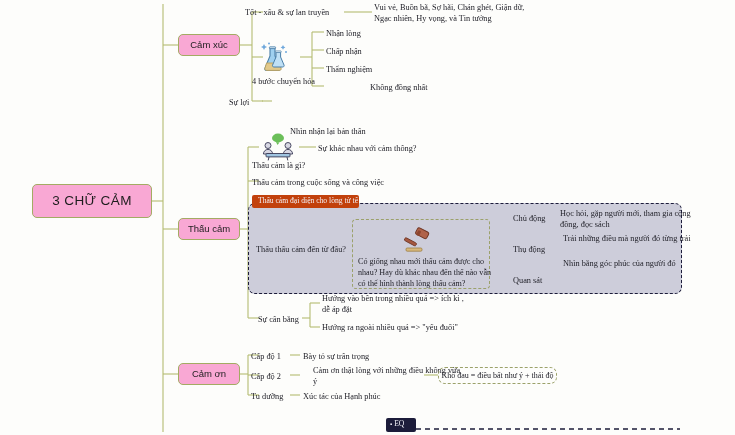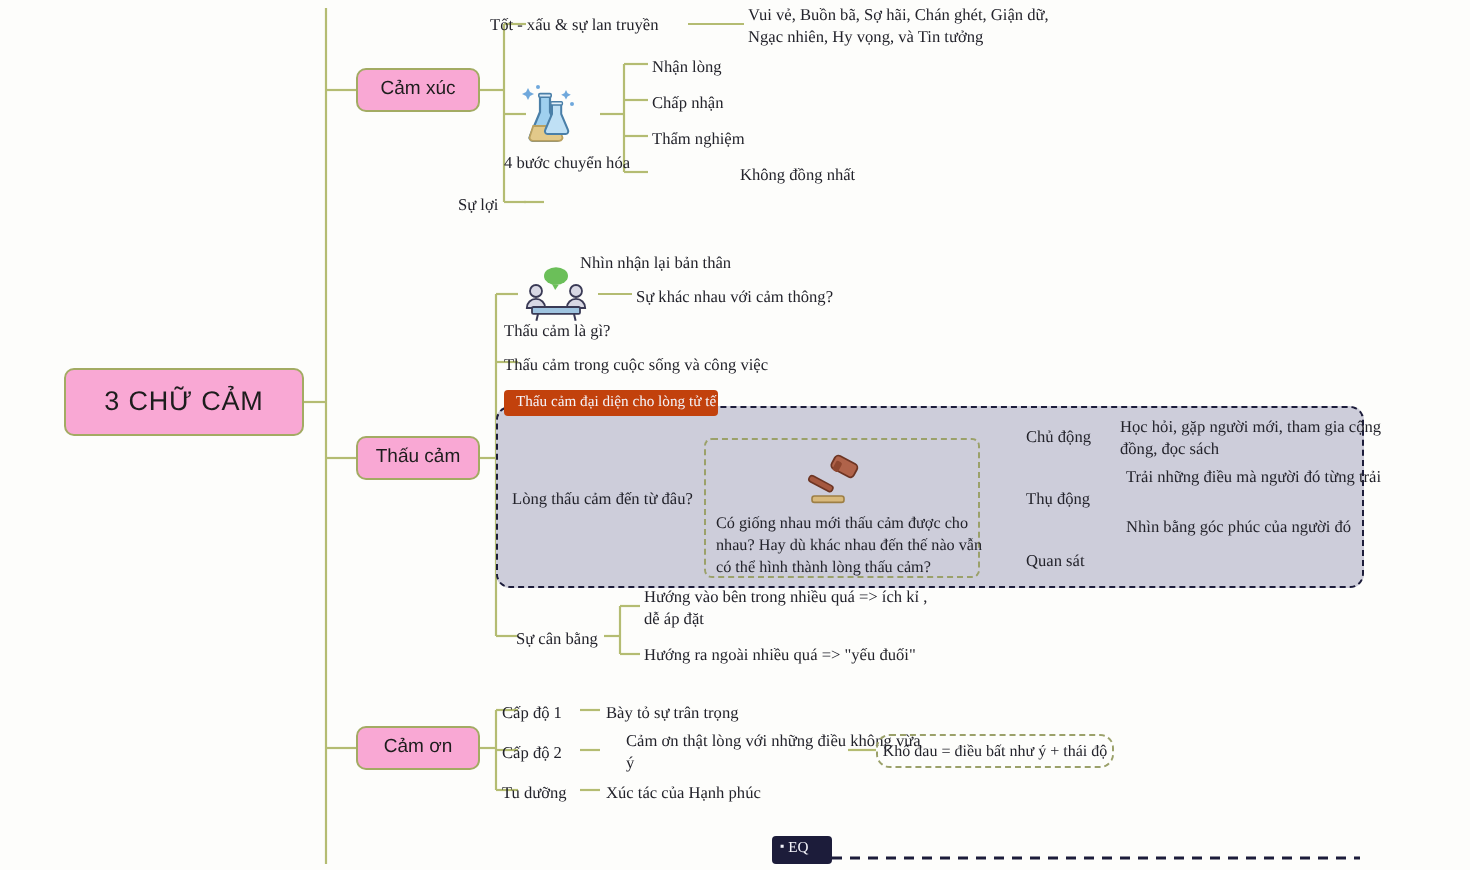--- a/index.html
+++ b/index.html
@@ -248,21 +248,21 @@
   <div class="lbl" style="left:318px; top:143px;">Sự khác nhau với cảm thông?</div>
   <div class="lbl" style="left:252px; top:160px;">Thấu cảm là gì?</div>
   <div class="lbl" style="left:252px; top:177px;">Thấu cảm trong cuộc sống và công việc</div>
 
   <div class="badge" style="left:252px; top:195px;">
     <span>Thấu cảm đại diện cho lòng tử tế</span>
   </div>
 
   <div id="empathy-box"></div>
 
-  <div class="lbl" style="left:256px; top:244px; z-index:5;">Lòng thấu cảm đến từ đâu?</div>
+  <div class="lbl" style="left:256px; top:244px; z-index:5;">Thấu thấu cảm đến từ đâu?</div>
 
   <div id="gavel-box"></div>
   <div class="icon" id="icon-gavel">
     <svg viewBox="0 0 34 28" width="34" height="28" xmlns="http://www.w3.org/2000/svg">
 
       <rect x="4" y="14" width="13" height="3.2" rx="1.4" fill="#a5583f" stroke="#6d3523" stroke-width=".8" transform="rotate(28 10 15.6)"></rect>
 
       <rect x="16" y="3.5" width="12.5" height="7.2" rx="2" fill="#b0634a" stroke="#6d3523" stroke-width=".9" transform="rotate(28 22 7)"></rect>
       <rect x="17" y="4.5" width="3.2" height="5.4" rx="1" fill="#8d462f" transform="rotate(28 18.6 7.2)"></rect>
 

